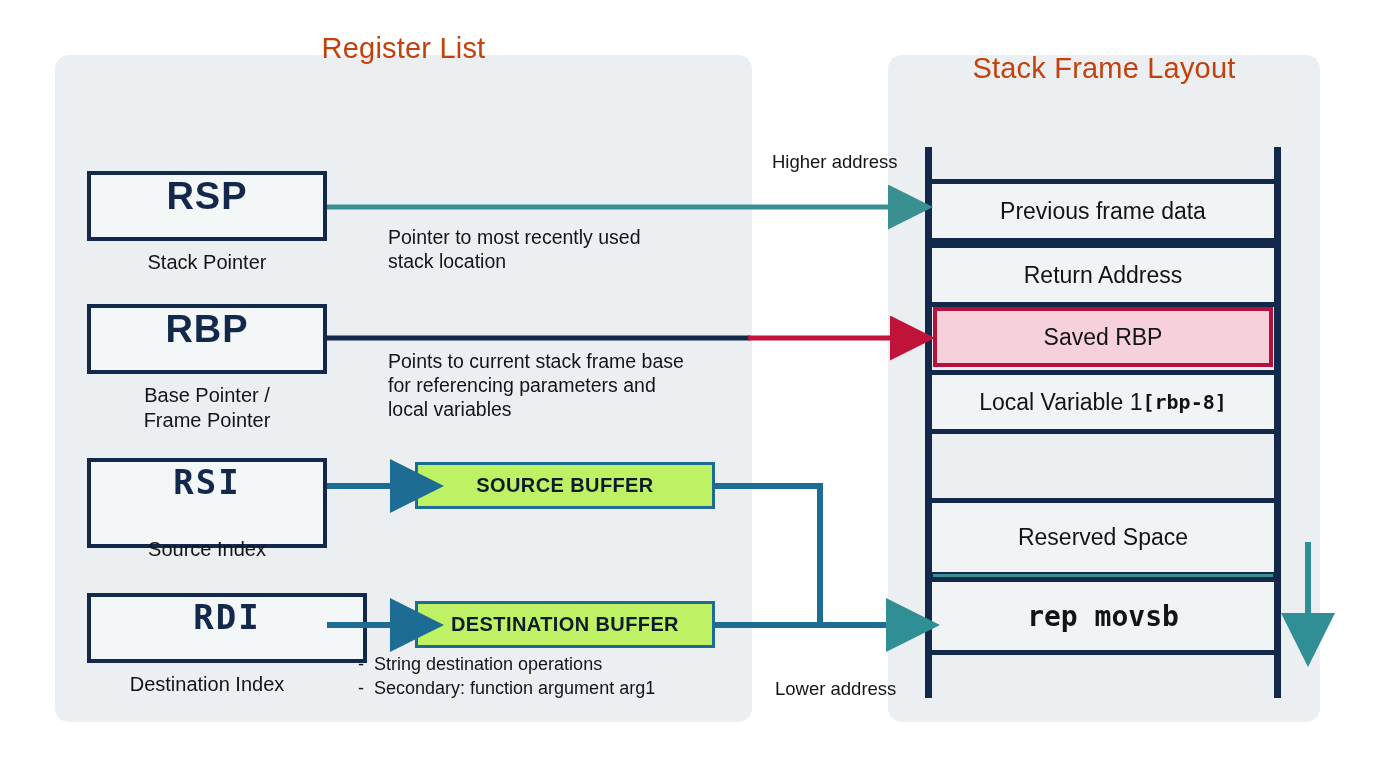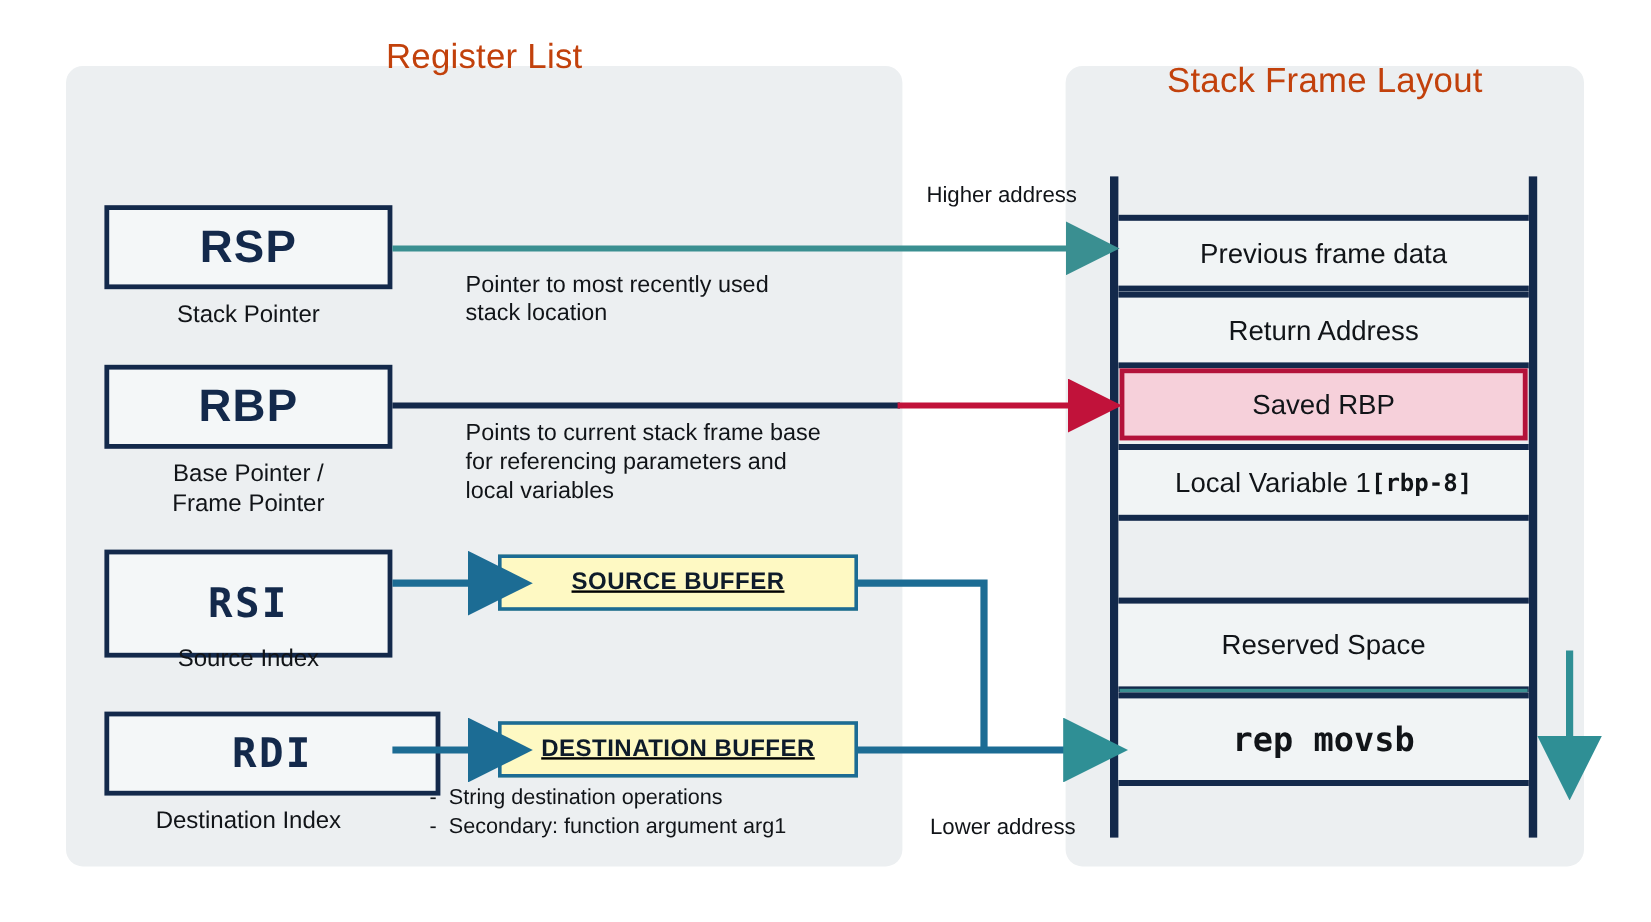--- a/index.html
+++ b/index.html
@@ -31,21 +31,21 @@
   }
   #left-title{top:32px;}
   #right-title{top:32px;}
 
   
   .reg-box{
     position:absolute;
     background:#f4f7f8;
     border:4px solid #13294b;
     box-sizing:border-box;
-    display:flex;align-items:center;justify-content:center;
+    display:flex;justify-content:center;
   }
   .reg-name{
     font-size:38px;font-weight:bold;color:#13294b;
     letter-spacing:1px;
   }
   .reg-name.mono{font-family:"DejaVu Sans Mono", monospace;font-size:34px;letter-spacing:2px;}
   .reg-caption{
     position:absolute;
     text-align:center;
     font-size:20px;
@@ -58,24 +58,24 @@
     position:absolute;
     font-size:19.5px;
     color:#111418;
     line-height:1.22;
     white-space:pre-line;
   }
 
   
   .buf-box{
     position:absolute;
-    background:#fef9c3;
+    background:#bef264;
     border:3px solid #1c6c94;
     box-sizing:border-box;
-    display:flex;align-items:center;justify-content:center;text-decoration:underline;
+    display:flex;align-items:center;justify-content:center;
   }
   .buf-label{
     font-size:20px;font-weight:bold;color:#0e1b2a;letter-spacing:.4px;
   }
   .bullets{
     position:absolute;
     font-size:18px;color:#111418;line-height:1.35;
   }
   .bullets div{white-space:pre;}
 

